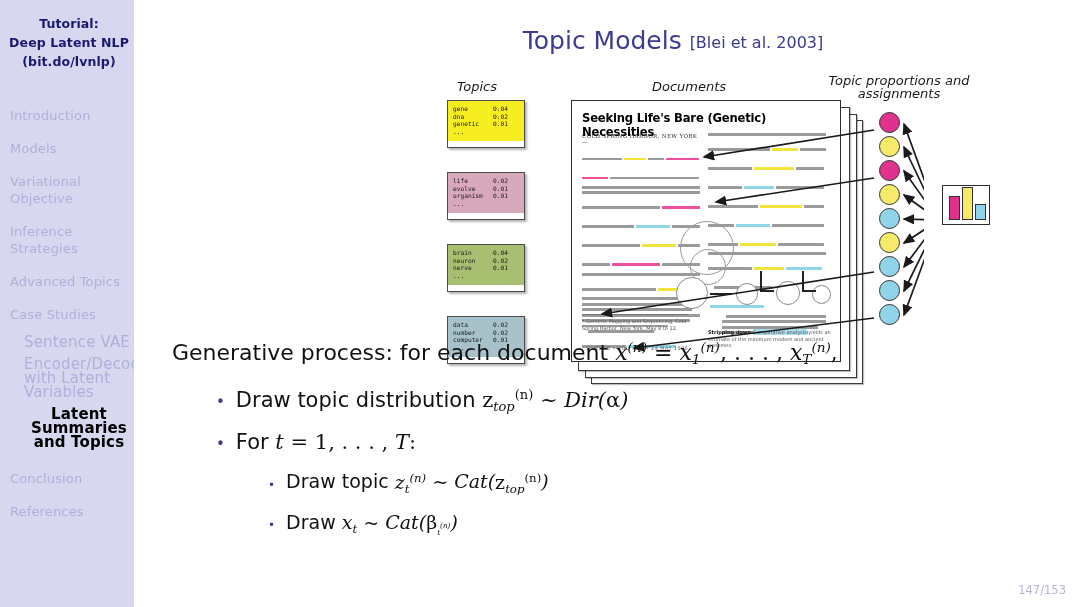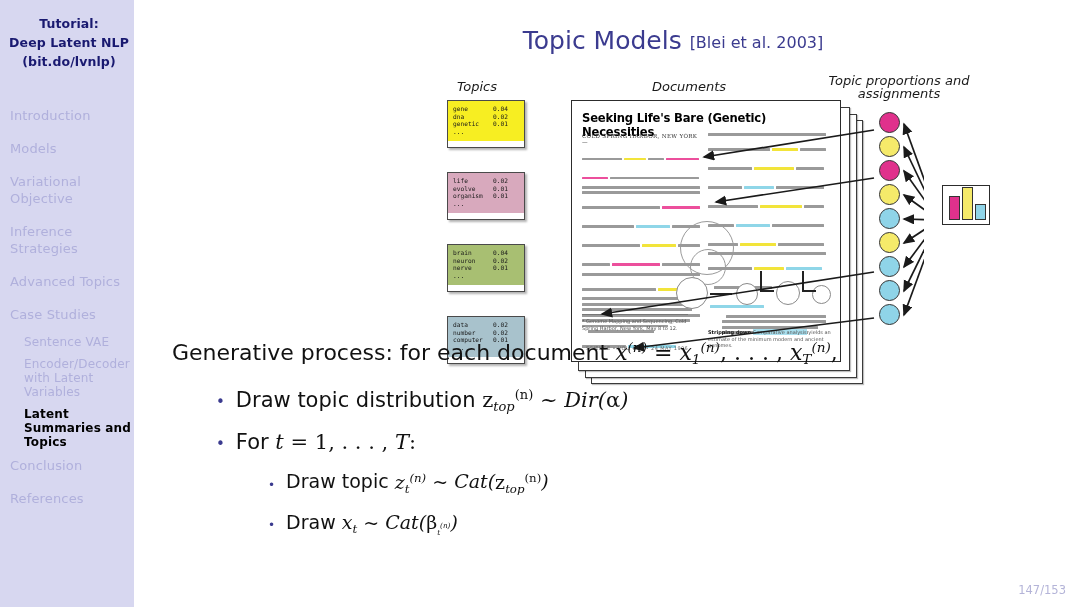--- a/index.html
+++ b/index.html
@@ -29,21 +29,21 @@
   #sidebar-nav{margin-top:36px;}
   .nav-item{
     padding:0 0 0 10px;
     color:#b0b0dc;
     font-size:13px;
     line-height:17px;
     margin-bottom:16px;
     letter-spacing:0.15px;
   }
   .nav-item.sub{
-    font-size:12px;
+    font-size:15px;
     line-height:14px;
     margin-bottom:8px;
     color:#b0b0dc;
     padding-left:24px;
   }
   .nav-item.sub.active{
     color:#000000;
     font-weight:bold;
   }
   
@@ -218,21 +218,21 @@
   </div>
   <div id="sidebar-nav">
     <div class="nav-item">Introduction</div>
     <div class="nav-item">Models</div>
     <div class="nav-item">Variational Objective</div>
     <div class="nav-item">Inference Strategies</div>
     <div class="nav-item">Advanced Topics</div>
     <div class="nav-item" style="margin-bottom:12px;">Case Studies</div>
     <div class="nav-item sub">Sentence VAE</div>
     <div class="nav-item sub">Encoder/Decoder with Latent Variables</div>
-    <div class="nav-item sub active" style="margin-bottom:8px;">Latent Summaries and Topics</div>
+    <div class="nav-item sub active" style="margin-bottom:21px;text-align:center;">Latent Summaries and Topics</div>
     <div class="nav-item">Conclusion</div>
     <div class="nav-item">References</div>
   </div>
 </div>
 
 <div id="main">
 
   <div id="slide-title">
     <span>Topic Models</span>
     <span class="cite">[Blei et al. 2003]</span>

